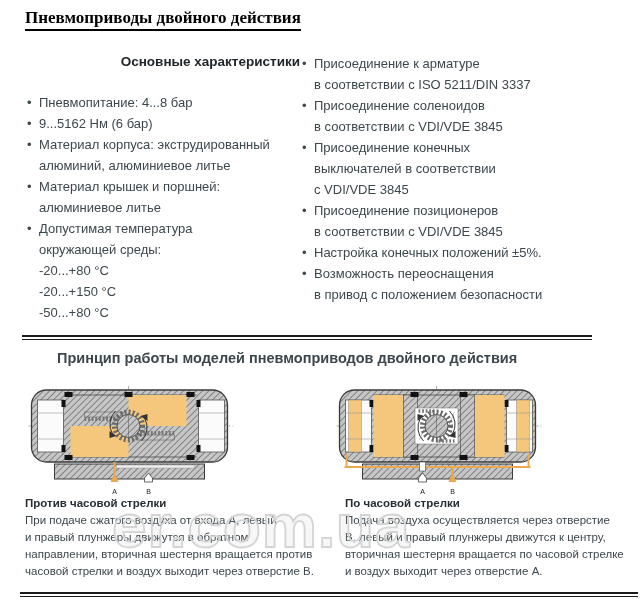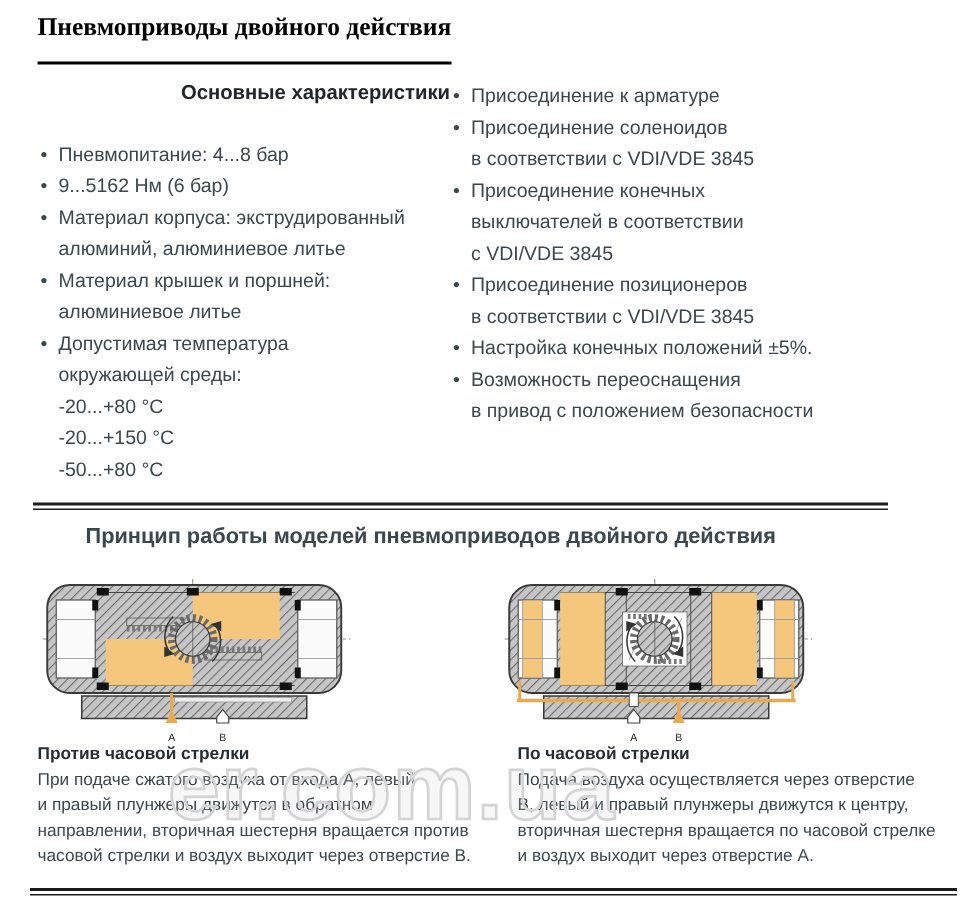--- a/index.html
+++ b/index.html
@@ -3,21 +3,21 @@
 <meta charset="utf-8">
 <style>
   html,body{margin:0;padding:0;}
   body{width:640px;height:609px;background:#ffffff;position:relative;overflow:hidden;
        font-family:"Liberation Sans",sans-serif;-webkit-font-smoothing:antialiased;}
   .abs{position:absolute;}
 
   
   .doc-title{left:25px;top:8px;font-family:"Liberation Serif",serif;font-weight:bold;
              font-size:17px;color:#000;}
-  .doc-title span{display:inline-block;border-bottom:2px solid #000;padding-bottom:13px;}
+  .doc-title span{display:inline-block;border-bottom:2px solid #000;padding-bottom:1px;}
 
   
   .columns{left:25px;top:52px;width:600px;display:grid;grid-template-columns:275px 325px;}
   .col-heading{font-size:13.5px;font-weight:bold;color:#20262a;margin:2px 0 23px 0;text-align:right;}
   ul.blist{list-style:none;margin:1px;padding:0;font-size:13px;line-height:21px;color:#3c474d;}
   ul.blist li{position:relative;padding-left:13px;}
   ul.blist li::before{content:"•";position:absolute;left:1px;top:0;color:#3c474d;}
 
   
   .rule{height:2px;border-top:2px solid #1c1c1c;border-bottom:1.5px solid #1c1c1c;}
@@ -73,20 +73,21 @@
         <div class="bl">-20...+80 °C</div>
         <div class="bl">-20...+150 °C</div>
         <div class="bl">-50...+80 °C</div>
       </li>
     </ul>
   </div>
   <div>
     <ul class="blist">
       <li>
         <div class="bl">Присоединение к арматуре</div>
+        <div class="bl">в соответствии с ISO 5211/DIN 3337</div>
       </li>
       <li>
         <div class="bl">Присоединение соленоидов</div>
         <div class="bl">в соответствии с VDI/VDE 3845</div>
       </li>
       <li>
         <div class="bl">Присоединение конечных</div>
         <div class="bl">выключателей в соответствии</div>
         <div class="bl">с VDI/VDE 3845</div>
       </li>

